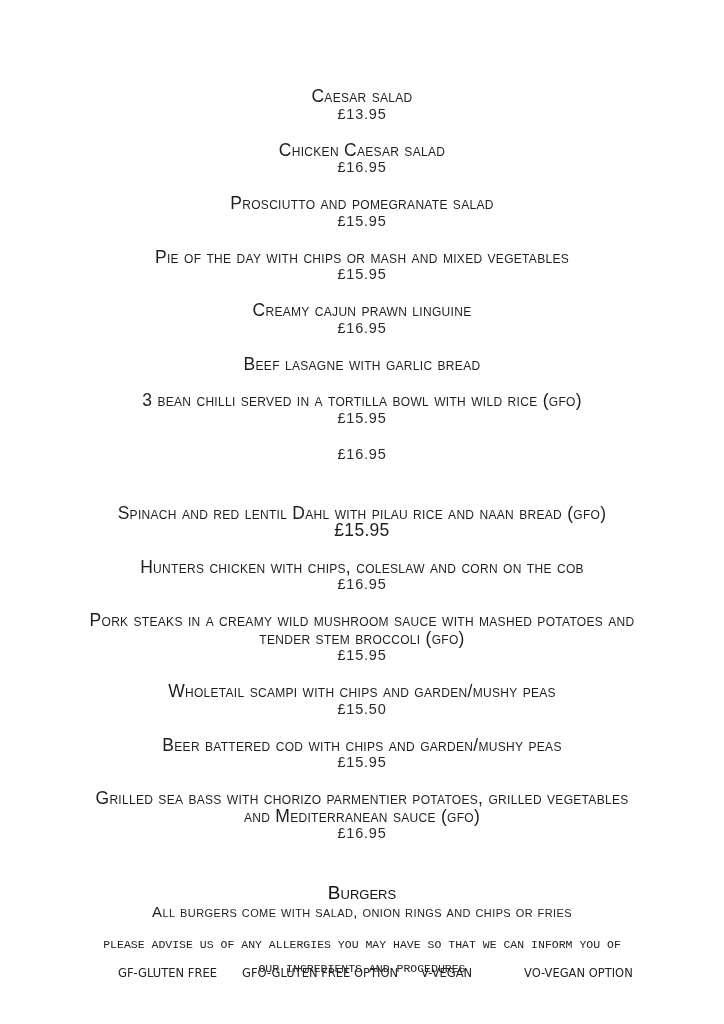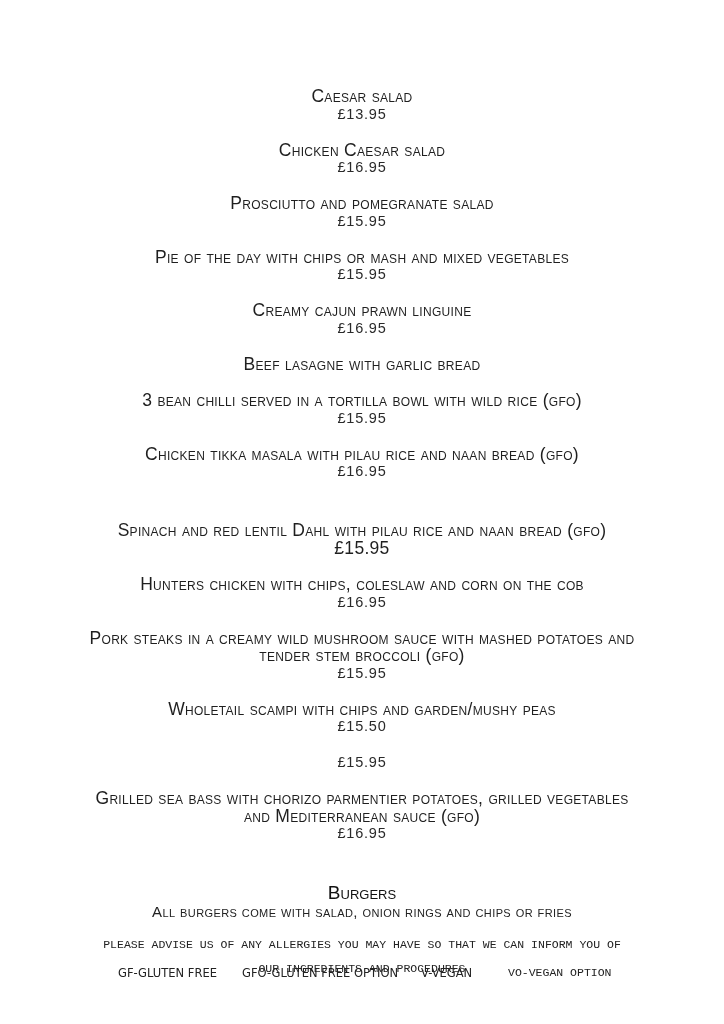--- a/index.html
+++ b/index.html
@@ -46,53 +46,53 @@
       <div class="price">£16.95</div>
     </div>
     <div class="item">
       <div class="name">Beef lasagne with garlic bread</div>
     </div>
     <div class="item">
       <div class="name">3 bean chilli served in a tortilla bowl with wild rice (gfo)</div>
       <div class="price">£15.95</div>
     </div>
     <div class="item">
-      <div class="name">Chicken tikka masala with pilau rice and naan bread (gfo)</div>
       <div class="price">£16.95</div>
     </div>
     <div class="item">
       <div class="name" style="padding:0 88px;margin-top:42px;">Spinach and red lentil Dahl with pilau rice and naan bread (gfo) £15.95</div>
     </div>
     <div class="item">
       <div class="name">Hunters chicken with chips, coleslaw and corn on the cob</div>
       <div class="price">£16.95</div>
     </div>
     <div class="item">
       <div class="name" style="padding:0 88px;">Pork steaks in a creamy wild mushroom sauce with mashed potatoes and tender stem broccoli (gfo)</div>
       <div class="price">£15.95</div>
     </div>
     <div class="item">
       <div class="name">Wholetail scampi with chips and garden/mushy peas</div>
       <div class="price">£15.50</div>
     </div>
     <div class="item">
+      <div class="name">Beer battered cod with chips and garden/mushy peas</div>
       <div class="price">£15.95</div>
     </div>
     <div class="item">
       <div class="name" style="padding:0 84px;">Grilled sea bass with chorizo parmentier potatoes, grilled vegetables and Mediterranean sauce (gfo)</div>
       <div class="price">£16.95</div>
     </div>
   </div>
 
   <div class="section-title">Burgers</div>
   <div class="section-sub">All burgers come with salad, onion rings and chips or fries</div>
 
   <div class="allergy">
     <div style="padding:0 100px;">PLEASE ADVISE US OF ANY ALLERGIES YOU MAY HAVE SO THAT WE CAN INFORM YOU OF OUR INGREDIENTS AND PROCEDURES</div>
   </div>
 
   <div class="key">
     <span style="left:106px;margin-left:12px;">GF-GLUTEN FREE</span>
     <span style="left:242px;">GFO-GLUTEN FREE OPTION</span>
     <span style="left:421px;">V-VEGAN</span>
-    <span style="left:508px;font-family:Liberation Mono, monospace;">VO-VEGAN OPTION</span>
+    <span style="left:524px;">VO-VEGAN OPTION</span>
   </div>
 </div>
 
 </body></html>

